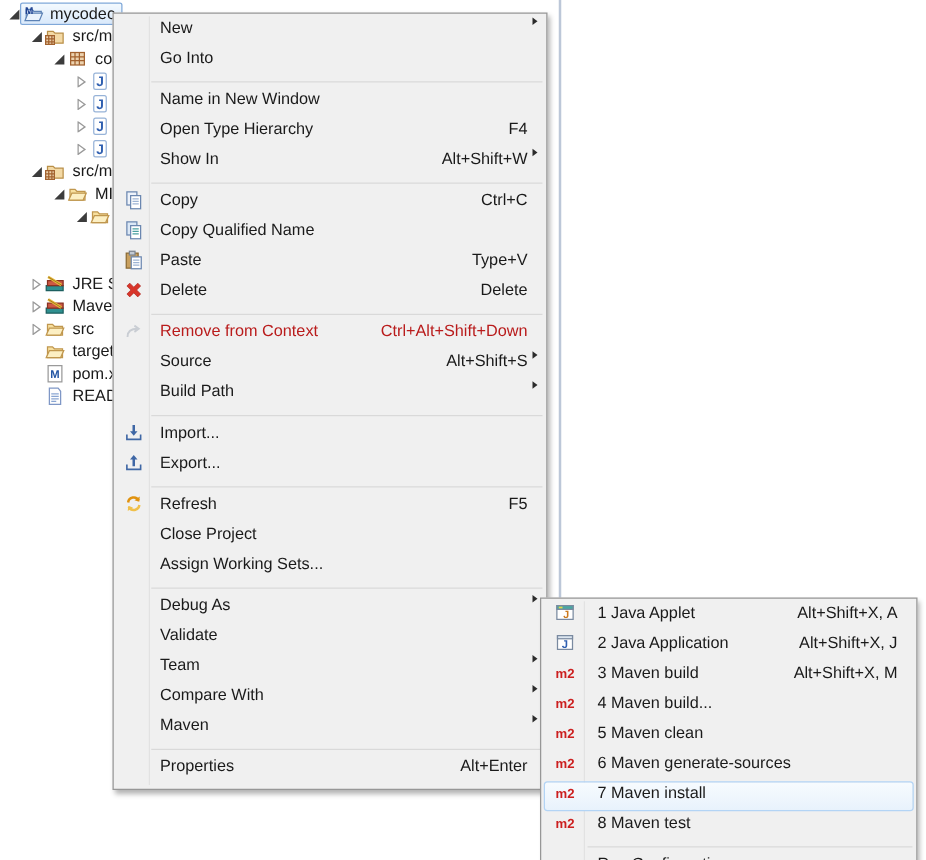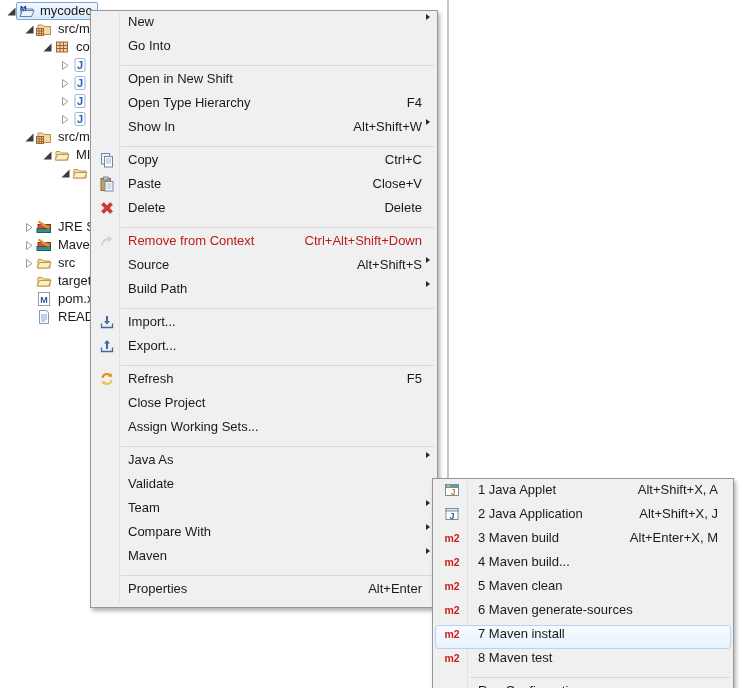--- a/index.html
+++ b/index.html
@@ -288,21 +288,21 @@
       </div>
       <div class="mi">
         <span class="mi-icon"></span>
         <span class="mi-label">Go Into</span>
         <span class="mi-accel"></span>
         <span class="mi-arrow"></span>
       </div>
       <div class="msep"></div>
       <div class="mi">
         <span class="mi-icon"></span>
-        <span class="mi-label">Open in New Shift</span>
+        <span class="mi-label">Name in New Window</span>
         <span class="mi-accel"></span>
         <span class="mi-arrow"></span>
       </div>
       <div class="mi">
         <span class="mi-icon"></span>
         <span class="mi-label">Open Type Hierarchy</span>
         <span class="mi-accel">F4</span>
         <span class="mi-arrow"></span>
       </div>
       <div class="mi">
@@ -315,33 +315,45 @@
       <div class="mi">
         <span class="mi-icon">
           <svg width="16" height="16" viewBox="0 0 16 16">
             <rect x="2.5" y="1.5" width="8" height="10.5" fill="#eef3fb" stroke="#6b87b0"></rect>
             <rect x="5.5" y="4.5" width="8" height="10.5" fill="#ffffff" stroke="#6b87b0"></rect>
             <path d="M7 7 H12 M7 9 H12 M7 11 H12" stroke="#9db4d4" fill="none"></path>
           </svg>
         </span>
         <span class="mi-label">Copy</span>
         <span class="mi-accel">Ctrl+C</span>
+        <span class="mi-arrow"></span>
+      </div>
+      <div class="mi">
+        <span class="mi-icon">
+          <svg width="16" height="16" viewBox="0 0 16 16">
+            <rect x="2.5" y="1.5" width="8" height="10.5" fill="#dce8f6" stroke="#6b87b0"></rect>
+            <rect x="5.5" y="4.5" width="8" height="10.5" fill="#ffffff" stroke="#6b87b0"></rect>
+            <path d="M7 7 H12 M7 9 H12 M7 11 H12" stroke="#4aa0a0" fill="none"></path>
+          </svg>
+        </span>
+        <span class="mi-label">Copy Qualified Name</span>
+        <span class="mi-accel"></span>
         <span class="mi-arrow"></span>
       </div>
       <div class="mi">
         <span class="mi-icon">
           <svg width="16" height="16" viewBox="0 0 16 16">
             <rect x="2" y="2.5" width="9.5" height="12" fill="#c9a05f" stroke="#8a6a34"></rect>
             <rect x="4.5" y="1" width="4.5" height="3" fill="#c3cad3" stroke="#7d858f"></rect>
             <rect x="6" y="5.5" width="8" height="9.5" fill="#ffffff" stroke="#6b87b0"></rect>
             <path d="M7.5 8 H12.5 M7.5 10 H12.5 M7.5 12 H12.5" stroke="#9db4d4" fill="none"></path>
           </svg>
         </span>
         <span class="mi-label">Paste</span>
-        <span class="mi-accel">Close+V</span>
+        <span class="mi-accel">Type+V</span>
         <span class="mi-arrow"></span>
       </div>
       <div class="mi">
         <span class="mi-icon">
           <svg width="16" height="16" viewBox="0 0 16 16">
             <path d="M2.5 4.8 L4.8 2.5 L8 5.7 L11.2 2.5 L13.5 4.8 L10.3 8 L13.5 11.2 L11.2 13.5 L8 10.3 L4.8 13.5 L2.5 11.2 L5.7 8 Z" fill="#d8352a" stroke="#a81f16" stroke-width="0.5"></path>
           </svg>
         </span>
         <span class="mi-label">Delete</span>
         <span class="mi-accel">Delete</span>
@@ -418,21 +430,21 @@
       </div>
       <div class="mi">
         <span class="mi-icon"></span>
         <span class="mi-label">Assign Working Sets...</span>
         <span class="mi-accel"></span>
         <span class="mi-arrow"></span>
       </div>
       <div class="msep"></div>
       <div class="mi">
         <span class="mi-icon"></span>
-        <span class="mi-label">Java As</span>
+        <span class="mi-label">Debug As</span>
         <span class="mi-accel"></span>
         <span class="mi-arrow has"></span>
       </div>
       <div class="mi">
         <span class="mi-icon"></span>
         <span class="mi-label">Validate</span>
         <span class="mi-accel"></span>
         <span class="mi-arrow"></span>
       </div>
       <div class="mi">
@@ -488,21 +500,21 @@
         <span class="mi-accel">Alt+Shift+X, J</span>
         <span class="mi-arrow"></span>
       </div>
       <div class="mi">
         <span class="mi-icon">
           <svg width="18" height="16" viewBox="0 0 18 16">
             <text x="9" y="12" text-anchor="middle" font-size="10.5" font-weight="bold" fill="#cc2020" font-family="Liberation Sans, sans-serif">m2</text>
           </svg>
         </span>
         <span class="mi-label">3 Maven build</span>
-        <span class="mi-accel">Alt+Enter+X, M</span>
+        <span class="mi-accel">Alt+Shift+X, M</span>
         <span class="mi-arrow"></span>
       </div>
       <div class="mi">
         <span class="mi-icon">
           <svg width="18" height="16" viewBox="0 0 18 16">
             <text x="9" y="12" text-anchor="middle" font-size="10.5" font-weight="bold" fill="#cc2020" font-family="Liberation Sans, sans-serif">m2</text>
           </svg>
         </span>
         <span class="mi-label">4 Maven build...</span>
         <span class="mi-accel"></span>

